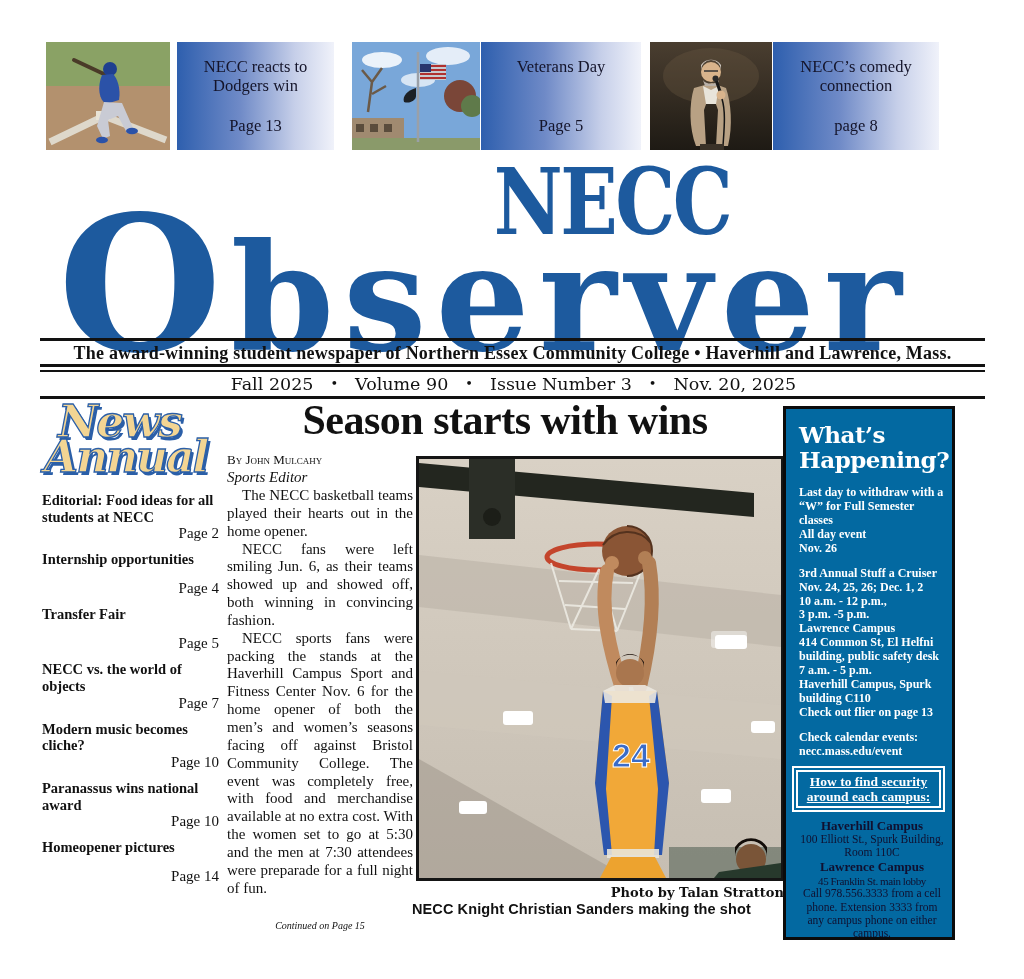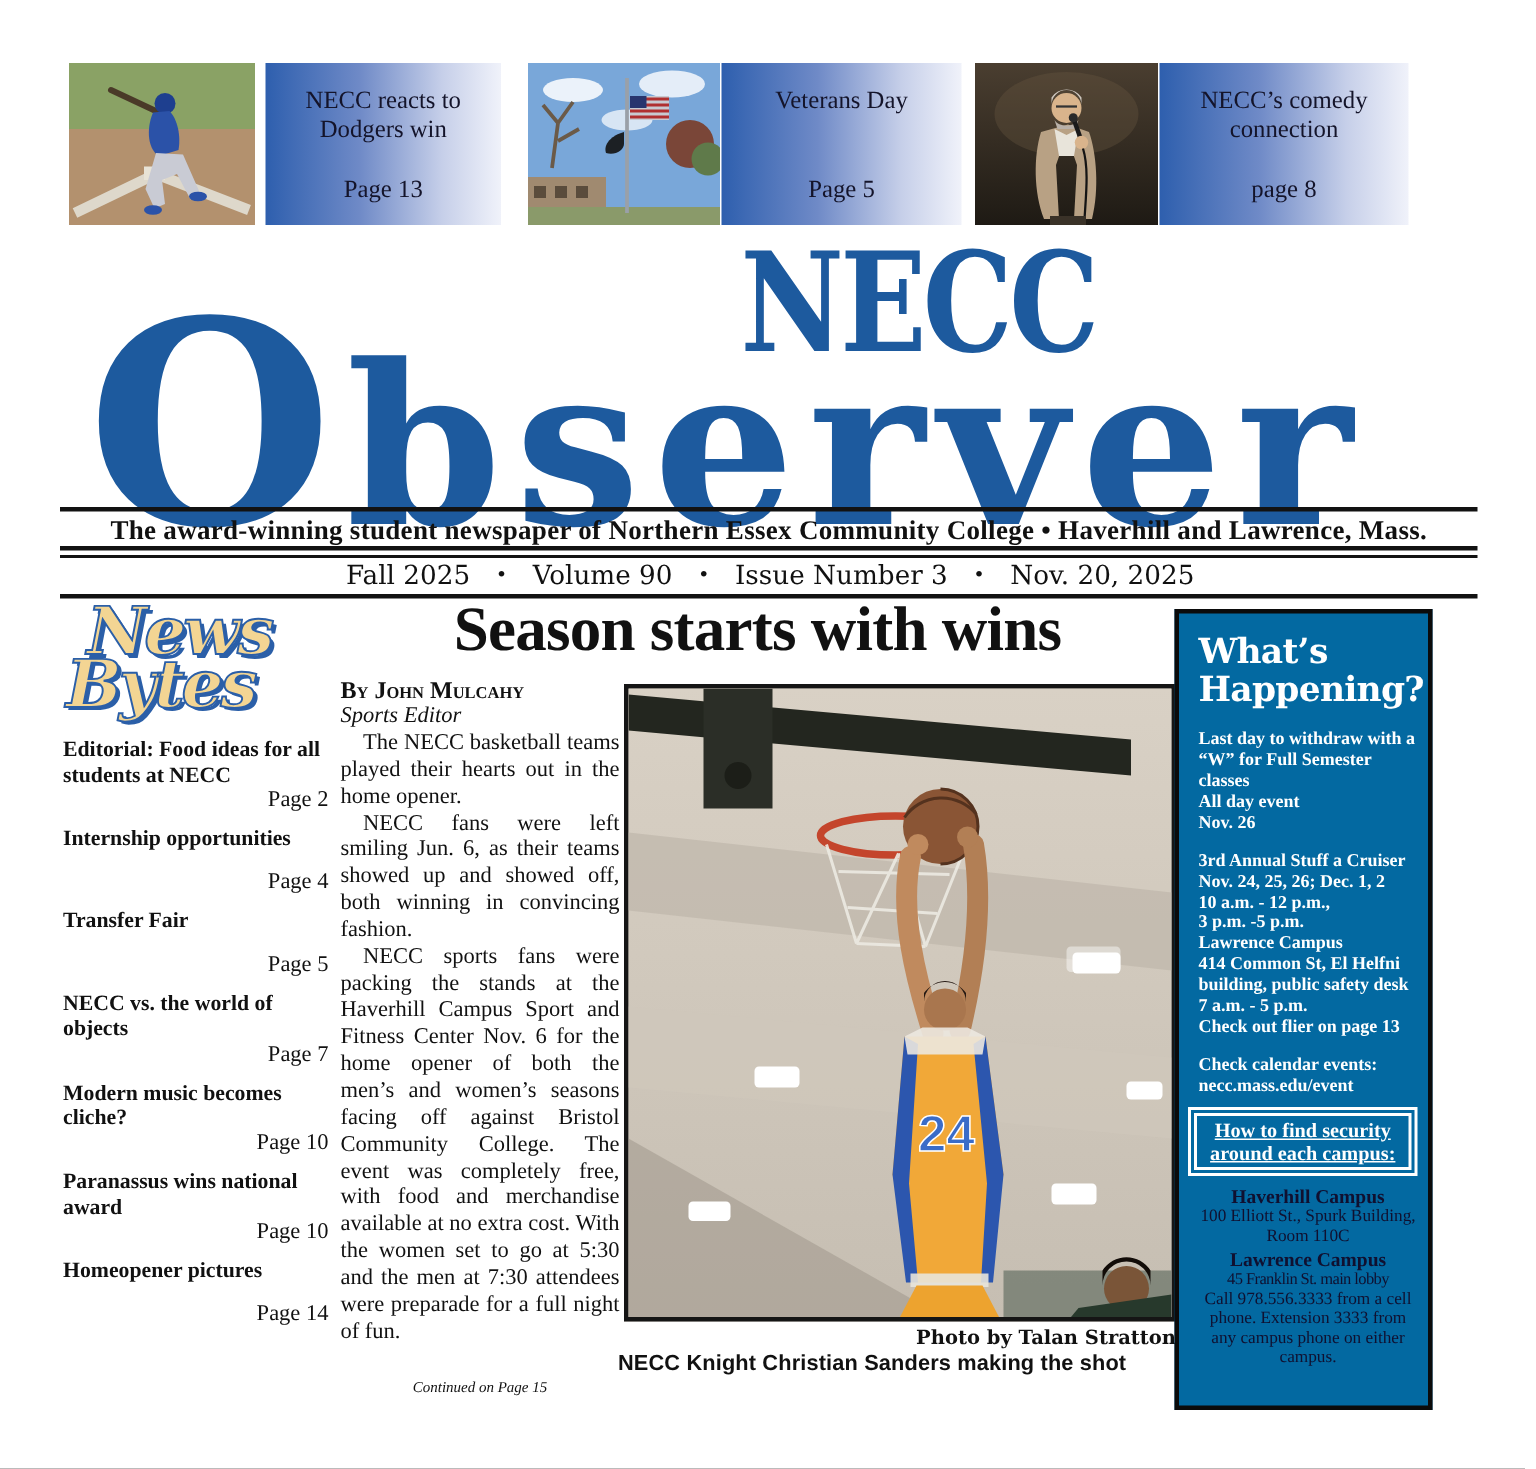--- a/index.html
+++ b/index.html
@@ -39,21 +39,21 @@
   .nb-logo-l1{padding-left:16px;}
   .nb-logo-l2{padding-left:2px;}
   .nb-list{position:absolute;left:42px;top:492px;width:180px;}
   .nb-item{margin-bottom:9px;}
   .nb-title{font-weight:bold;font-size:14.5px;line-height:1.15;min-height:29px;}
   .nb-page{text-align:right;font-size:15px;padding-right:3px;}
 
   
   .headline{position:absolute;left:222px;top:399px;width:566px;text-align:center;
       font-weight:bold;font-size:42px;line-height:1;letter-spacing:-.5px;}
-  .byline{position:absolute;left:227px;top:452px;font-weight:bold;font-size:16px;font-variant:small-caps;}
+  .byline{position:absolute;left:227px;top:452px;font-weight:normal;font-size:13px;font-variant:small-caps;}
   .author-title{position:absolute;left:227px;top:469px;font-style:italic;font-size:15px;}
   .article-body{position:absolute;left:227px;top:487px;width:186px;font-size:15px;line-height:1.19;
       text-align:justify;}
   .article-body p{margin:0;text-indent:15px;}
   .continued{position:absolute;left:227px;top:920px;width:186px;text-align:center;
       font-style:italic;font-size:10px;}
 
   .photo{position:absolute;left:416px;top:456px;width:368px;height:425px;border:3px solid #151515;
       box-sizing:border-box;background:#d8d0c4;}
   .photo svg{display:block;width:100%;height:100%;}
@@ -171,21 +171,21 @@
   <div class="issue-bar">
       <span class="issue-item">Fall 2025</span>
       <span class="issue-item">Volume 90</span>
       <span class="issue-item">Issue Number 3</span>
       <span class="issue-item">Nov. 20, 2025</span>
     </div>
   <div class="rule" style="top:396px;height:3px;"></div>
 
   <div class="nb-logo">
     <div class="nb-logo-l1">News</div>
-    <div class="nb-logo-l2">Bytes</div>
+    <div class="nb-logo-l2">Annual</div>
   </div>
   <div class="nb-list">
       <div class="nb-item">
       <div class="nb-title">Editorial: Food ideas for all students at NECC</div>
       <div class="nb-page">Page 2</div>
     </div>
       <div class="nb-item">
       <div class="nb-title">Internship opportunities</div>
       <div class="nb-page">Page 4</div>
     </div>
@@ -285,20 +285,21 @@
         <div class="wh-line">Nov. 26</div>
       </div>
     <div class="wh-event">
         <div class="wh-line">3rd Annual Stuff a Cruiser</div>
         <div class="wh-line">Nov. 24, 25, 26; Dec. 1, 2</div>
         <div class="wh-line">10 a.m. - 12 p.m.,</div>
         <div class="wh-line">3 p.m. -5 p.m.</div>
         <div class="wh-line">Lawrence Campus</div>
         <div class="wh-line">414 Common St, El Helfni building, public safety desk</div>
         <div class="wh-line">7 a.m. - 5 p.m.</div>
+        <div class="wh-line">Haverhill Campus, Spurk building C110</div>
         <div class="wh-line">Check out flier on page 13</div>
       </div>
     <div class="wh-event">
         <div class="wh-line">Check calendar events:</div>
         <div class="wh-line">necc.mass.edu/event</div>
       </div>
     <div class="security-callout">How to find security around each campus:</div>
     <div class="sec-info">
       <div class="sec-campus">Haverhill Campus</div>
       <div class="sec-addr">100 Elliott St., Spurk Building, Room 110C</div>

